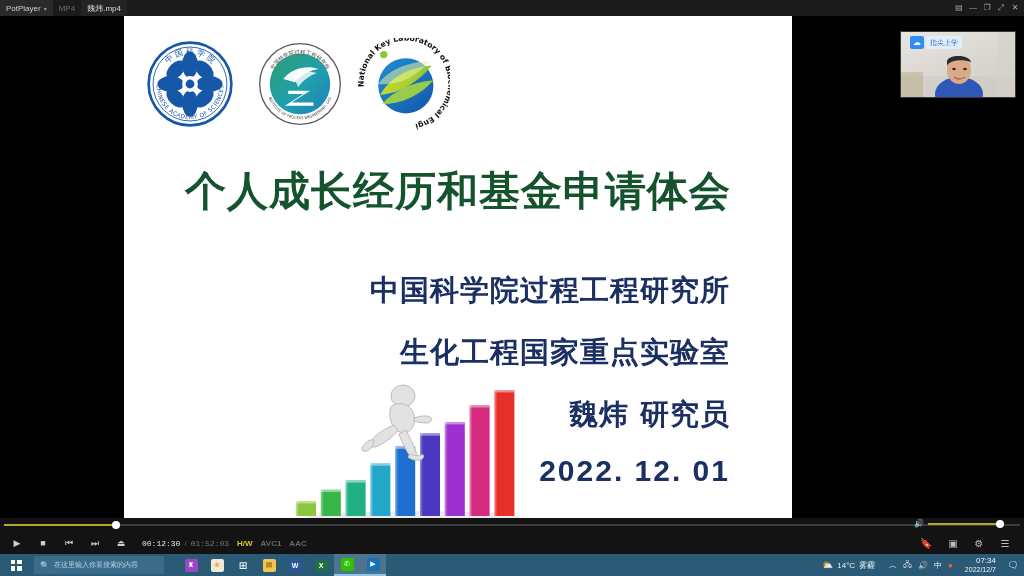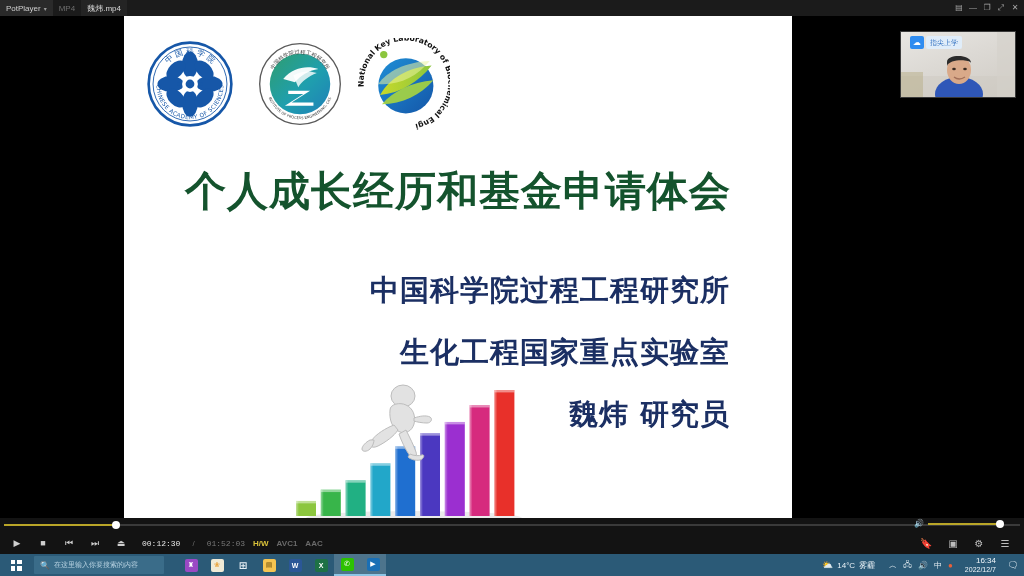--- a/index.html
+++ b/index.html
@@ -66,21 +66,21 @@
   #seek { position:absolute; left:4px; top:3px; width:1016px; height:8px; }
   #seek-track { position:absolute; left:0; top:3px; width:1016px; height:2px; background:#3a3a3a; }
   #seek-fill { position:absolute; left:0; top:3px; height:2px; background:#b9a528; }
   #seek-knob { position:absolute; top:0px; width:8px; height:8px; border-radius:50%;
     background:#fff; }
   #cb-row { position:absolute; left:0; top:14px; width:1024px; height:22px;
     display:flex; align-items:center; }
   .cb-ico { width:26px; height:22px; display:flex; align-items:center; justify-content:center;
     color:#cfcfcf; font-size:9px; }
   .cb-ico.left1 { margin-left:4px; }
-  #cb-time { display:flex; align-items:baseline; gap:12px; margin-left:8px; font-size:8px; }
+  #cb-time { display:flex; align-items:baseline; gap:4px; margin-left:8px; font-size:8px; }
   #t-cur { color:#e4e4e4; font-family:"Liberation Mono","DejaVu Sans Mono",monospace; }
   #t-sep { color:#6a6a6a; }
   #t-tot { color:#777; font-family:"Liberation Mono","DejaVu Sans Mono",monospace; }
   .tag { font-size:8px; margin-left:8px;font-weight:bold; }
   .tag.hw { color:#d8c13a; font-weight:bold; }
   .tag.dim { color:#6a6a6a; }
   #cb-spacer { flex:1; }
   .cb-right { width:26px; height:22px; display:flex; align-items:center; justify-content:center;
     font-size:10px; color:#bdbdbd; }
   #vol { position:absolute; right:14px; top:1px; width:96px; height:10px; }
@@ -223,20 +223,21 @@
             <textPath href="#nkArc" startOffset="4%">National Key Laboratory of Biochemical Engineering</textPath>
           </text>
         </svg>
       </div>
 
       <div id="slide-title">个人成长经历和基金申请体会</div>
 
       <div class="sub" id="sub1">中国科学院过程工程研究所</div>
       <div class="sub" id="sub3">魏炜  研究员</div>
       <div class="sub" id="sub2">生化工程国家重点实验室</div>
+      <div class="sub" id="sub4">2022. 12. 01</div>
 
       <svg id="barchart" viewBox="0 0 246 148">
         <defs>
           <linearGradient id="shadeW" x1="0" y1="0" x2="1" y2="0">
             <stop offset="0%" stop-color="#ffffff" stop-opacity=".45"></stop>
             <stop offset="35%" stop-color="#ffffff" stop-opacity="0"></stop>
           </linearGradient>
         </defs>
         <ellipse cx="128" cy="140" rx="108" ry="7" fill="#d8d8d8" opacity=".5"></ellipse>
         <g id="bars">
@@ -394,19 +395,19 @@
 
     <div id="tray">
       <span>︿</span>
       <span>🖧</span>
       <span>🔊</span>
       <span>中</span>
       <span style="color:#e8603a;">●</span>
     </div>
 
     <div id="clock">
-      <span id="clock-time">16:34</span>
+      <span id="clock-time">07:34</span>
       <span id="clock-date">2022/12/7</span>
     </div>
 
     <div id="notif">🗨</div>
   </div>
 </div>
 
 </body></html>

